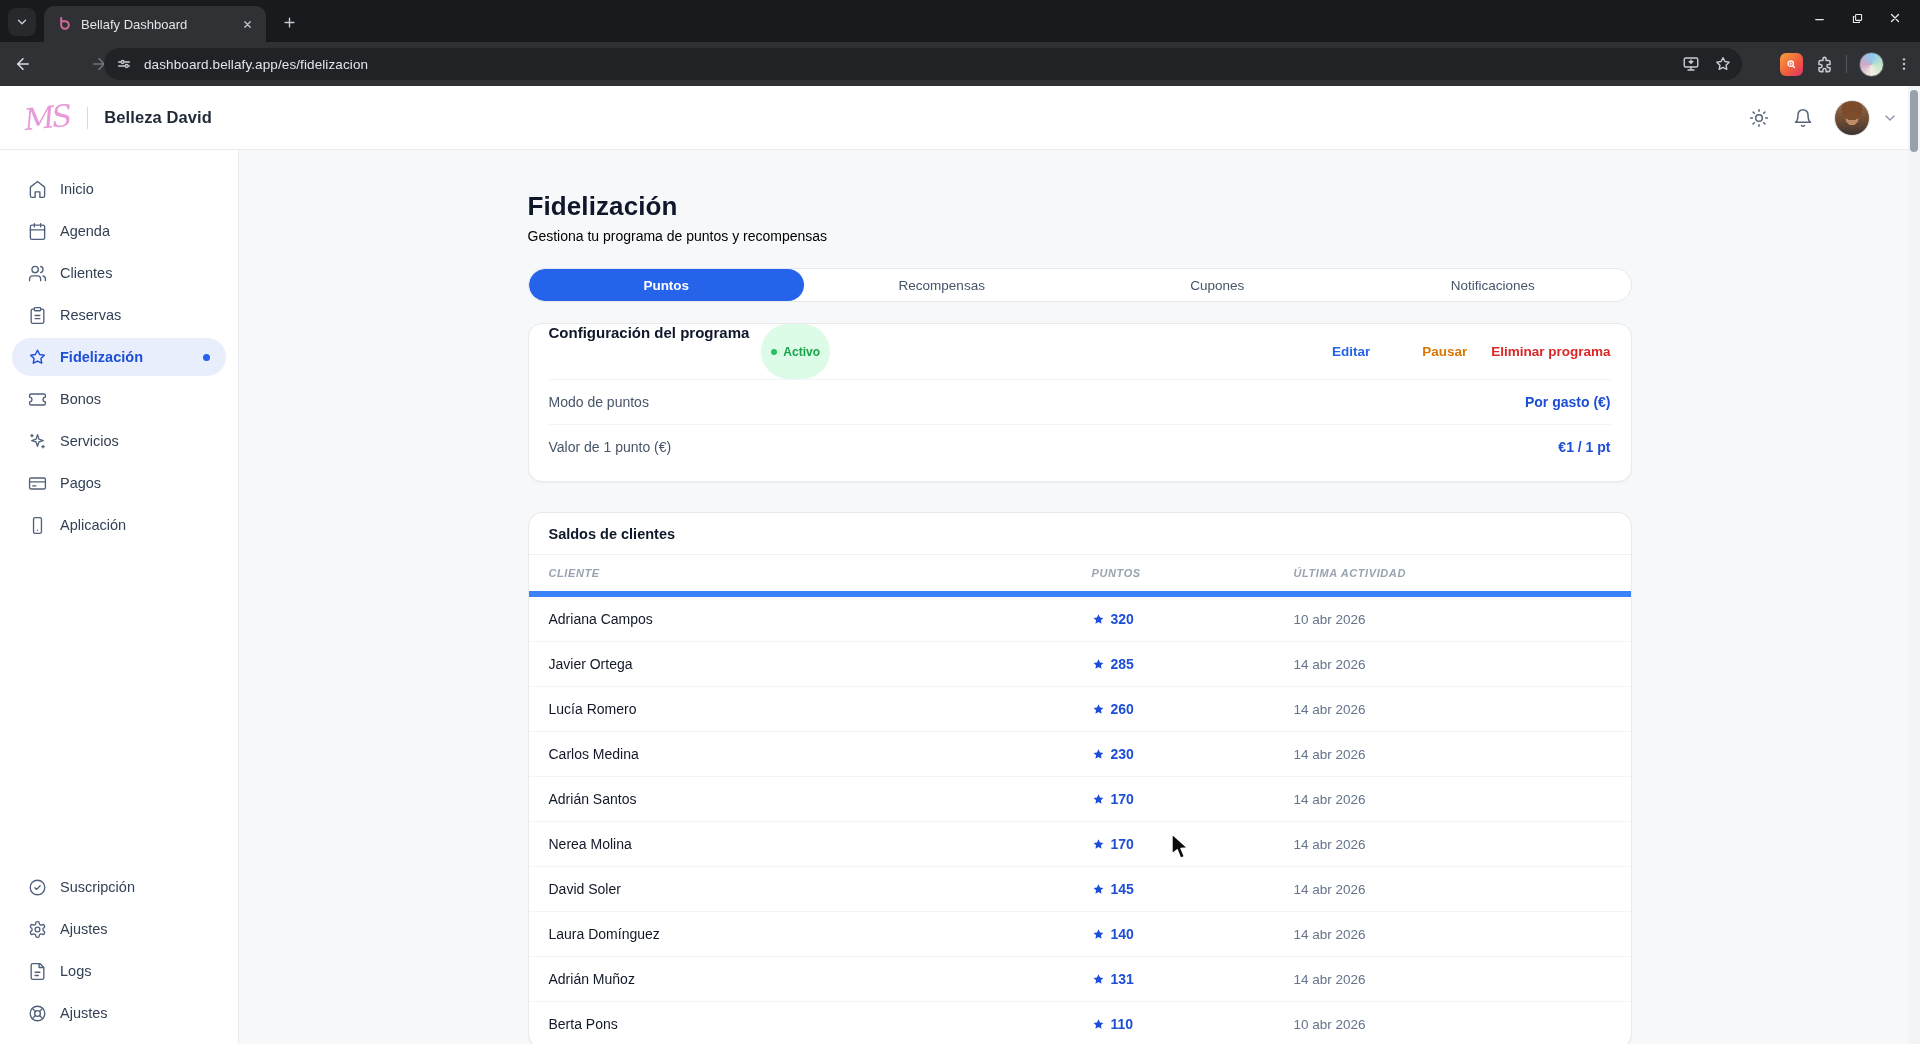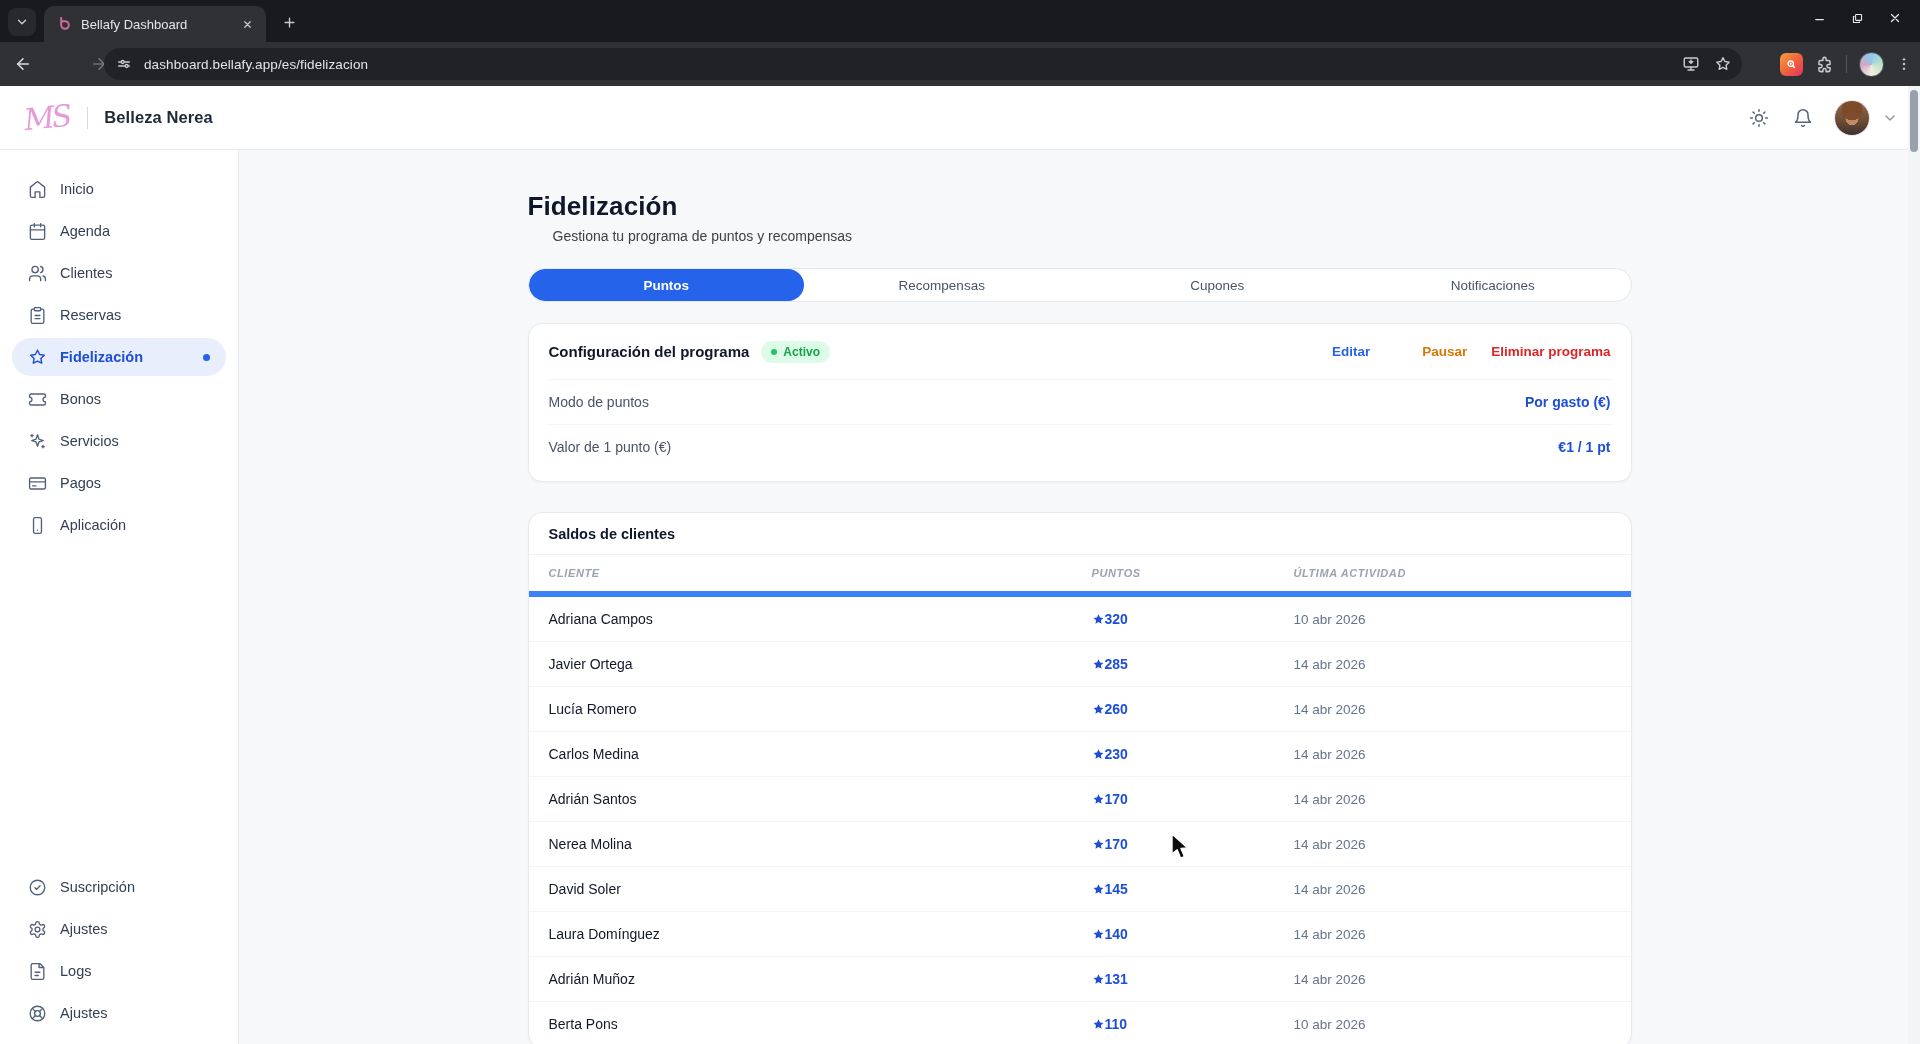--- a/index.html
+++ b/index.html
@@ -72,32 +72,32 @@
   .nav-item.active .nlabel { color:#1d4ed8; font-weight:600; }
   .nav-item.active { color:#1d4ed8; }
   .nav-dot { position:absolute; right:16px; width:7px; height:7px; border-radius:50%; background:#2563eb; }
 
   
   .main { position:absolute; left:239px; top:150px; width:1681px; height:894px;
     background:#f7f8fa; overflow:hidden; }
   .container { width:1104px; margin:0 auto; }
   .page-title { margin-top:40px; font-size:26px; line-height:32px; font-weight:700; color:#0f172a;
     letter-spacing:.1px; }
-  .page-sub { margin-top:6px; font-size:14px; color:#404040;margin-left:25px; }
+  .page-sub { margin-top:6px; font-size:14px; color:#000000; }
 
   .tabsbar { margin-top:24px; height:34px; background:#ffffff; border:1px solid #e5e8ec;
     border-radius:17px; display:flex; overflow:hidden; }
   .tabcell { flex:1; display:flex; align-items:center; justify-content:center; font-size:13.5px;
     color:#475569; font-weight:500; border-radius:17px; }
   .tabcell.active { background:#2563eb; color:#ffffff; font-weight:600; }
 
   .card { background:#ffffff; border:1px solid #e8eaee; border-radius:14px;
     box-shadow:0 1px 2px rgba(16,24,40,.04); }
   .cfg-card { margin-top:21px; padding:0 20px 12px 20px; }
-  .cfg-head { height:55px; display:flex; align-items:center; }
+  .cfg-head { height:55px; display:flex; }
   .cfg-title { font-size:15px; font-weight:700; color:#0f172a; }
   .badge { margin-left:12px; display:flex; align-items:center; gap:6px; background:#dcfce7;
     color:#16a34a; font-size:12px; font-weight:600; padding:4px 10px; border-radius:999px; }
   .badge-dot { width:6px; height:6px; border-radius:50%; background:#22c55e; }
   .cfg-actions { margin-left:auto; display:flex; align-items:center; gap:24px; }
   .cfg-action { font-size:13.5px; font-weight:600; }
   .act-edit { color:#2563eb; } .act-pause { color:#d97706;margin-left:28px; } .act-del { color:#dc2626; }
   .cfg-row { height:45px; display:flex; align-items:center; border-top:1px solid #f1f4f8; }
   .cfg-label { font-size:14px; color:#475569; }
   .cfg-value { margin-left:auto; font-size:14px; font-weight:700; color:#1d4ed8; }
@@ -105,21 +105,21 @@
   .tbl-card { margin-top:30px; padding:0; overflow:hidden; }
   .tbl-title-row { height:42px; display:flex; align-items:center; padding:0 20px;
     border-bottom:1px solid #eef1f5; }
   .tbl-title { font-size:14.5px; font-weight:700; color:#0f172a; }
   .tbl-grid { display:grid; grid-template-columns:543px 202px 319px; align-items:center;
     padding:0 20px; }
   .tbl-colhead { height:42px; border-bottom:6px solid #3b82f6;font-style:italic; }
   .tbl-colhead .col { font-size:11px; font-weight:700; color:#99a3b1; letter-spacing:.6px; }
   .tbl-row { height:45px; border-bottom:1px solid #f1f4f8; }
   .cell-name { font-size:14px; color:#111827; }
-  .cell-points { font-size:14px; font-weight:700; color:#1d4ed8; display:flex; align-items:center; }
+  .cell-points { font-size:14px; font-weight:700; color:#1d4ed8; display:flex; align-items:center; gap:6px; }
   .cell-date { font-size:13.5px; color:#64748b; }
 
   
   .scrollbar { position:absolute; right:0; top:86px; width:12px; height:958px; background:#f2f4f6; }
   .scroll-thumb { position:absolute; right:2px; top:4px; width:8px; height:62px; border-radius:4px;
     background:#98a0ab; }
 
   
   .cursor { position:absolute; left:1170px; top:833px; z-index:50; pointer-events:none; }
 
@@ -237,21 +237,21 @@
             <circle cx="12" cy="12" r="1.8"></circle>
             <circle cx="12" cy="19" r="1.8"></circle>
           </svg>
       </span>
     </div>
   </div>
 
   <div class="appheader">
     <span class="logo-ms">MS</span>
     <span class="logo-sep"></span>
-    <span class="brand">Belleza Nerea</span>
+    <span class="brand">Belleza David</span>
     <div class="hdr-right">
       <span class="hdr-iconbtn">
         <svg width="20" height="20" viewBox="0 0 24 24" fill="none" stroke="currentColor" stroke-width="1.8" stroke-linecap="round">
             <circle cx="12" cy="12" r="4"></circle>
             <path d="M12 2v2M12 20v2M4.93 4.93l1.41 1.41M17.66 17.66l1.41 1.41M2 12h2M20 12h2M6.34 17.66l-1.41 1.41M19.07 4.93l-1.41 1.41"></path>
           </svg>
       </span>
       <span class="hdr-iconbtn">
         <svg width="20" height="20" viewBox="0 0 24 24" fill="none" stroke="currentColor" stroke-width="1.8" stroke-linecap="round" stroke-linejoin="round">
             <path d="M6 8a6 6 0 0 1 12 0c0 7 3 9 3 9H3s3-2 3-9"></path>

